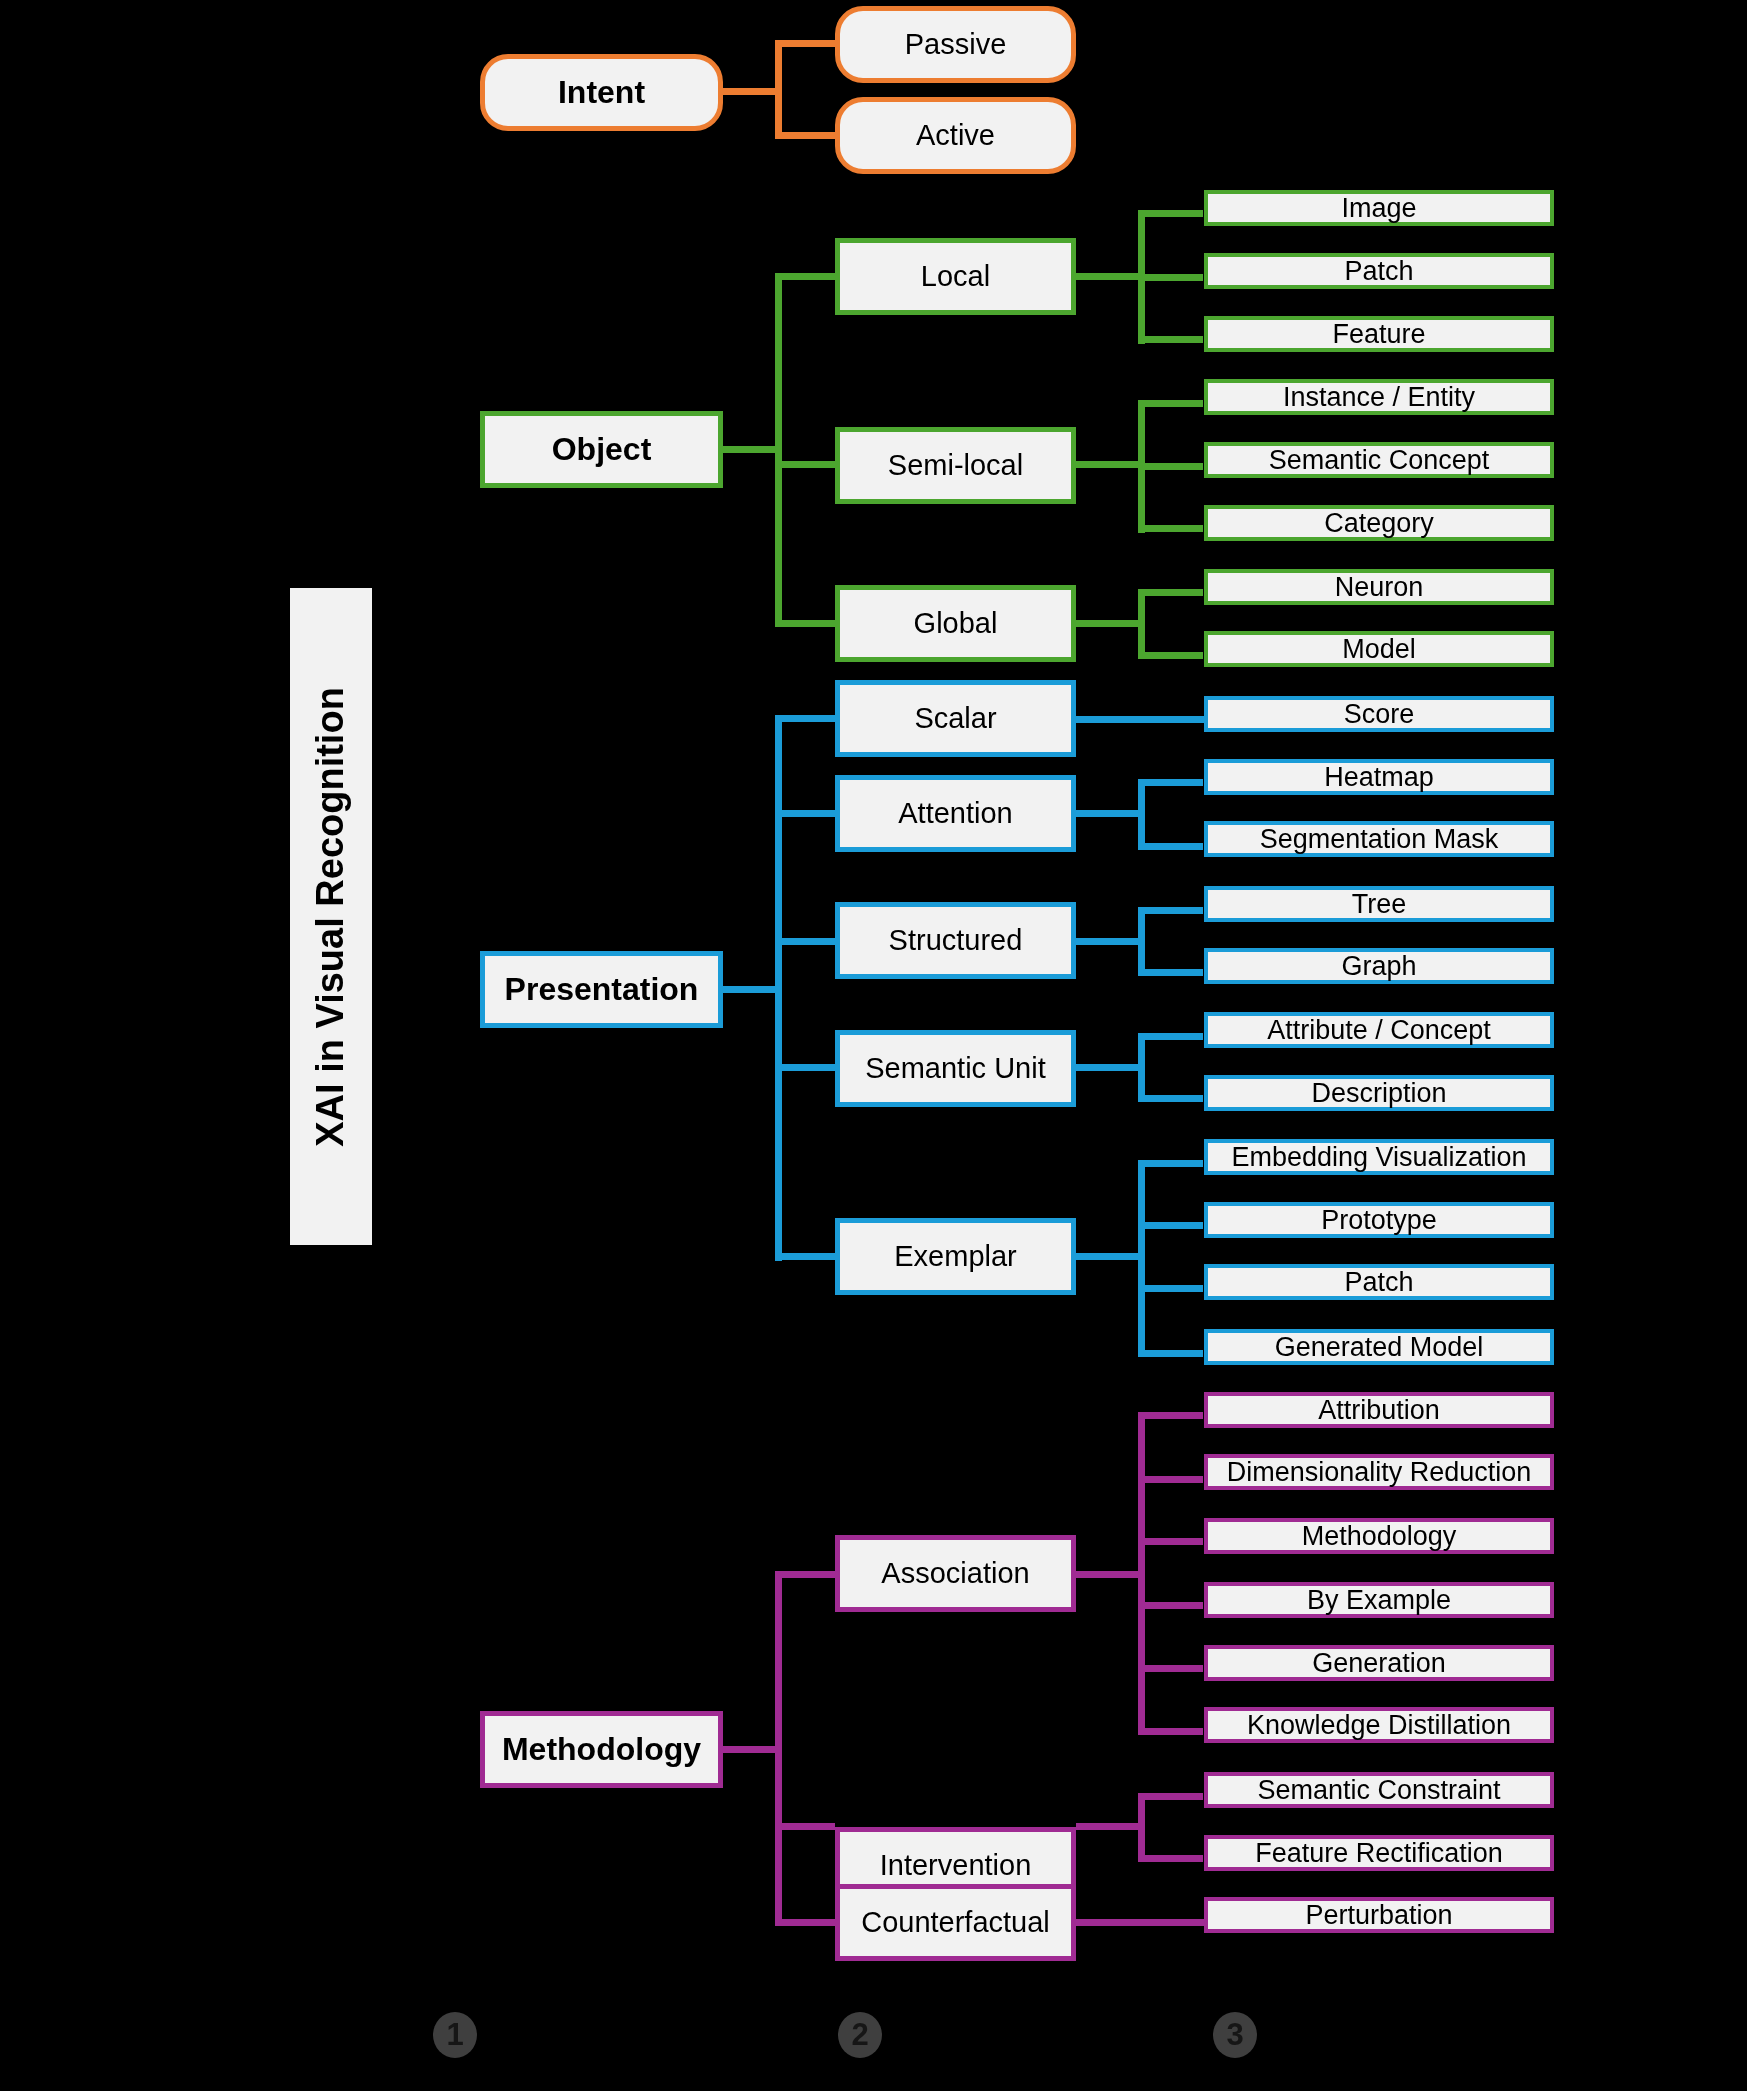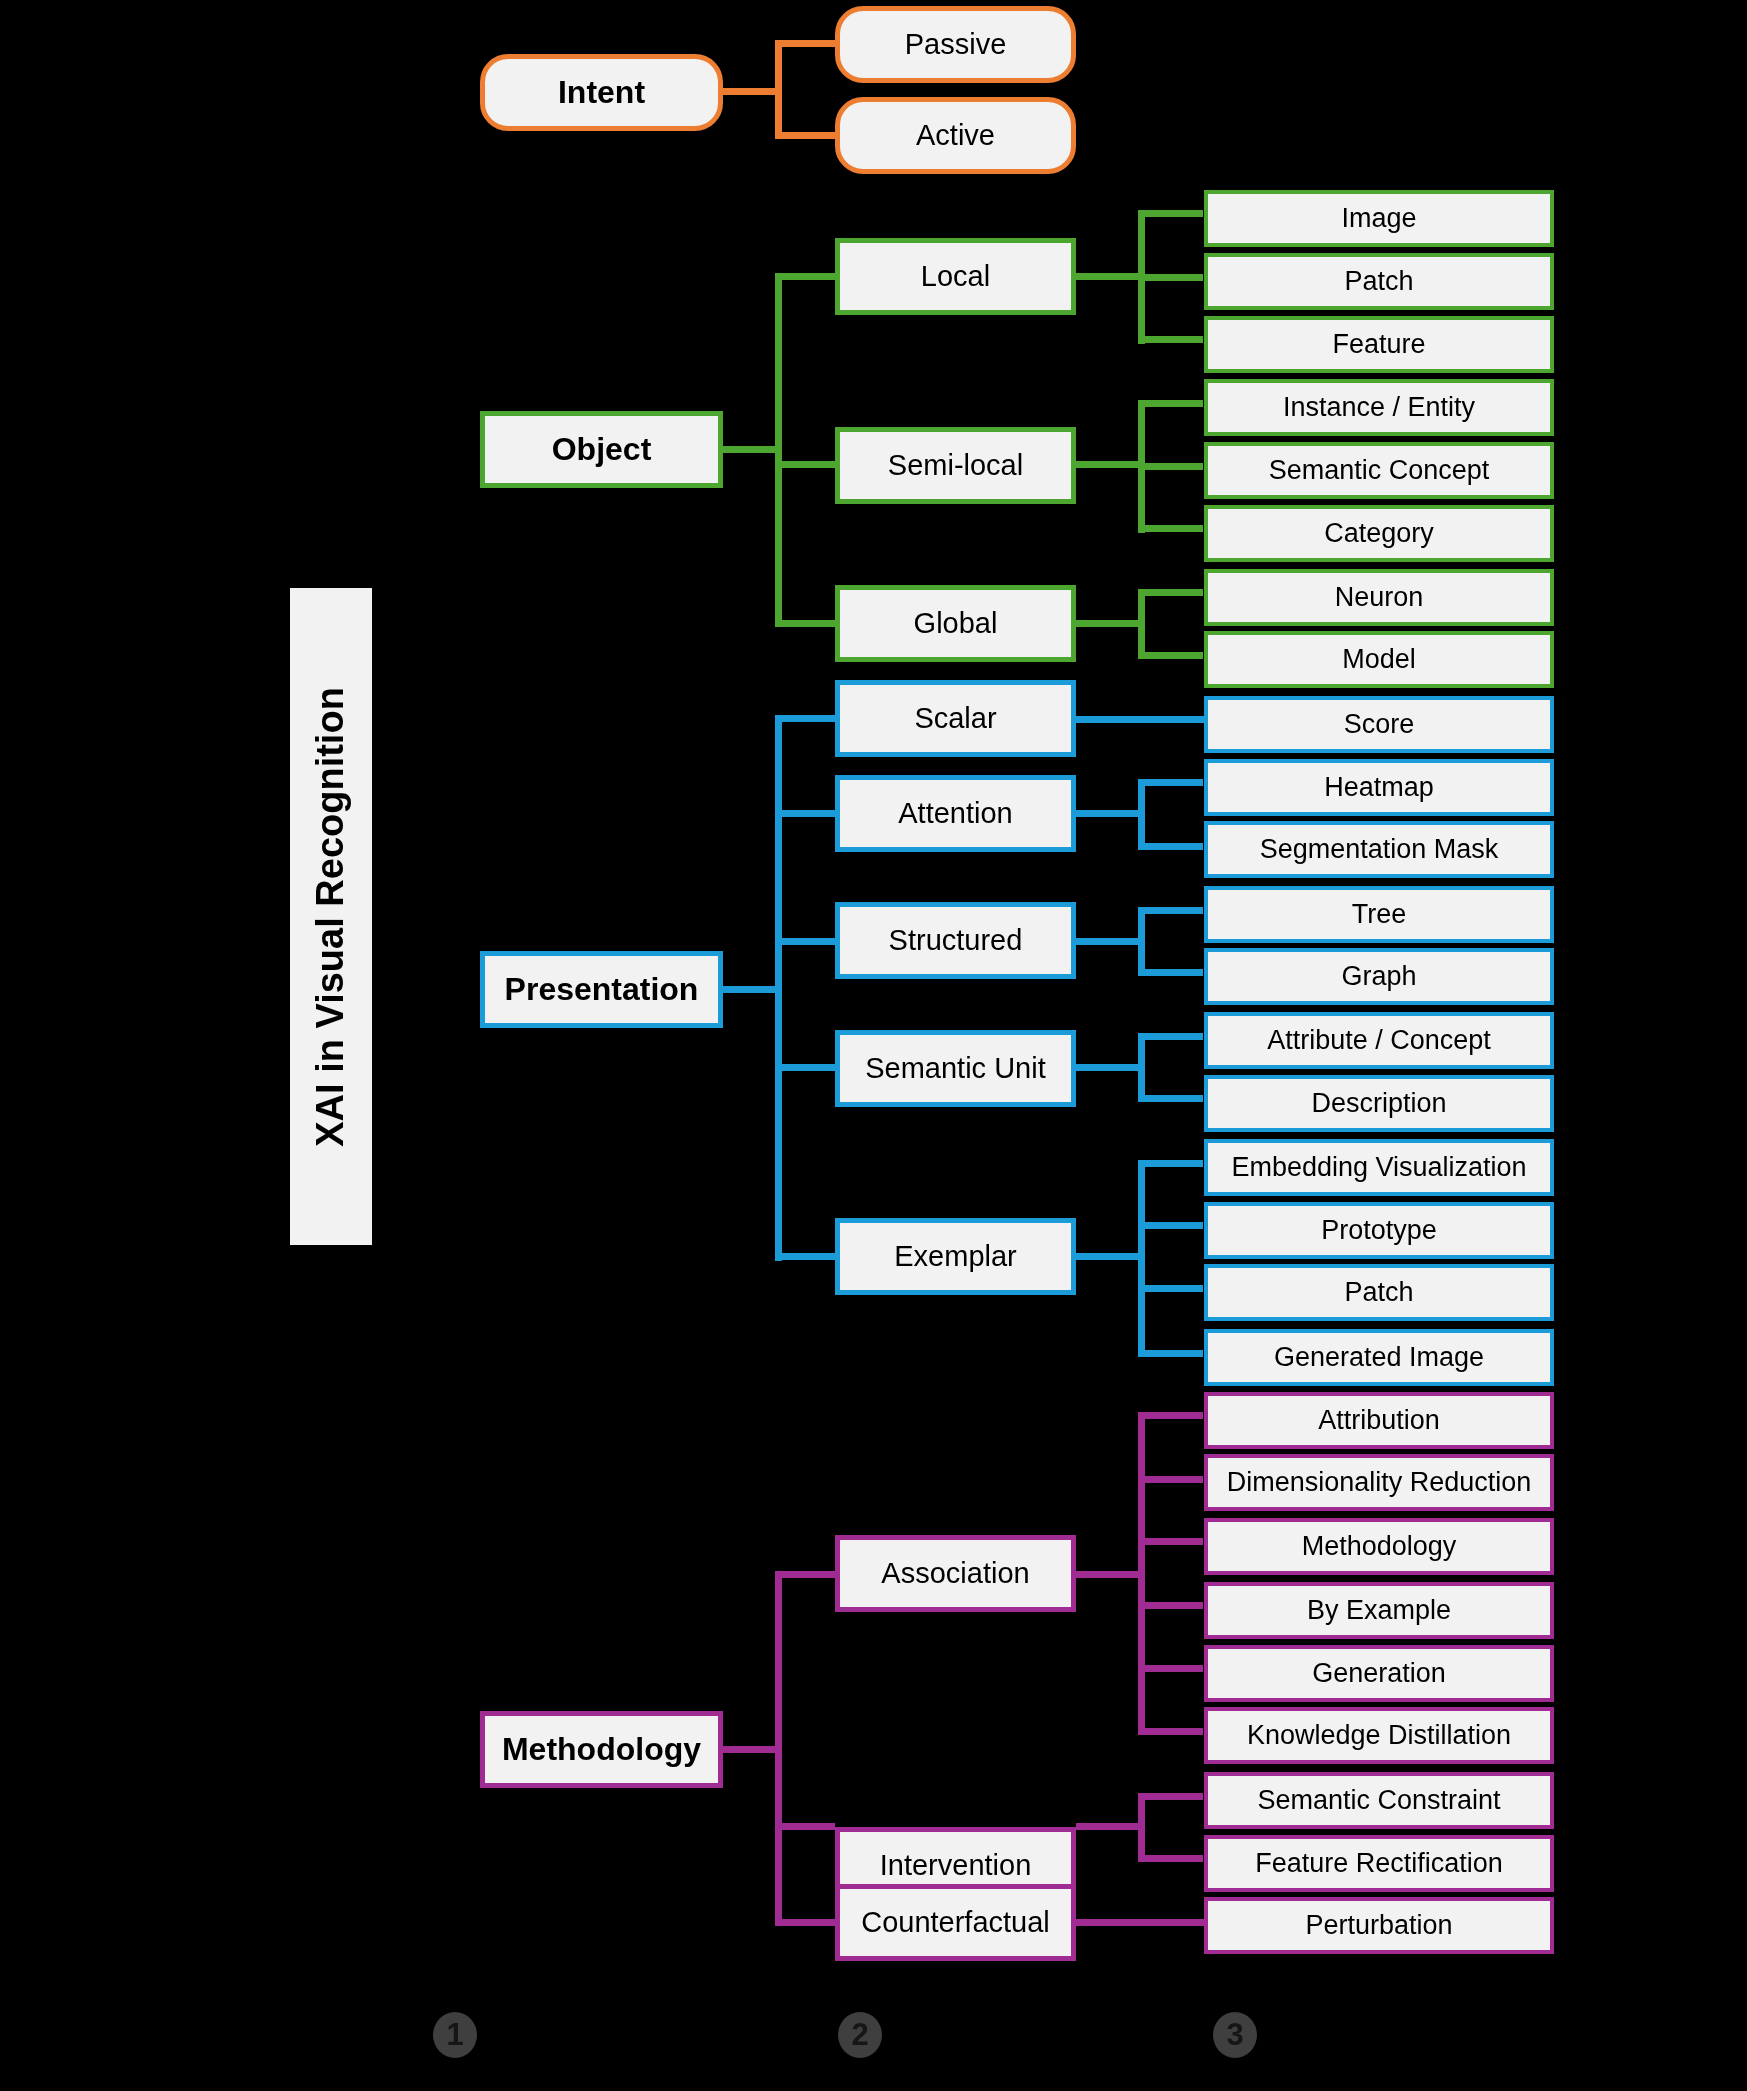--- a/index.html
+++ b/index.html
@@ -3,21 +3,21 @@
 <meta charset="utf-8">
 <style>
   html,body{margin:0;padding:0;background:#000;}
   .stage{position:relative;width:1748px;height:2091px;background:var(--background,#000);
          font-family:"Liberation Sans",sans-serif;overflow:hidden;}
   .box{position:absolute;box-sizing:border-box;background:var(--box_fill,#F2F2F2);
        display:flex;align-items:center;justify-content:center;text-align:center;
        color:var(--text,#000);border-style:solid;line-height:1.05;}
   .l1{left:480px;width:243px;height:77px;border-width:5.8px;font-weight:700;font-size:32px;}
   .l2{left:835px;width:241px;height:77px;border-width:5.8px;font-size:29px;}
-  .l3{left:1204px;width:350px;height:57px;border-width:4.8px;font-size:27px;}
+  .l3{left:1204px;width:350px;height:36px;border-width:4.8px;font-size:27px;}
   .or{border-color:var(--orange,#ED7D31);border-radius:28px;}
   .gr{border-color:var(--green,#4CA62F);}
   .bl{border-color:var(--blue,#1B9CD8);}
   .mg{border-color:var(--magenta,#A02B93);}
   .root{left:290px;top:588px;width:82px;height:657px;border:none;}
   .rootlabel{transform:rotate(-90deg);white-space:nowrap;font-weight:700;font-size:38px;color:var(--text,#000);}
   .ln{position:absolute;display:block;}
   .hl{height:6.7px;}
   .vl{width:6.7px;}
   .lor{background:var(--orange,#ED7D31);}
@@ -67,21 +67,21 @@
   <div class="box l3 bl" style="top:696px">Score</div>
   <div class="box l3 bl" style="top:759px">Heatmap</div>
   <div class="box l3 bl" style="top:821px">Segmentation Mask</div>
   <div class="box l3 bl" style="top:886px">Tree</div>
   <div class="box l3 bl" style="top:948px">Graph</div>
   <div class="box l3 bl" style="top:1012px">Attribute / Concept</div>
   <div class="box l3 bl" style="top:1075px">Description</div>
   <div class="box l3 bl" style="top:1139px">Embedding Visualization</div>
   <div class="box l3 bl" style="top:1202px">Prototype</div>
   <div class="box l3 bl" style="top:1264px">Patch</div>
-  <div class="box l3 bl" style="top:1329px">Generated Image</div>
+  <div class="box l3 bl" style="top:1329px">Generated Model</div>
   <div class="box l3 mg" style="top:1454px">Dimensionality Reduction</div>
   <div class="box l3 mg" style="top:1392px">Attribution</div>
   <div class="box l3 mg" style="top:1518px">Methodology</div>
   <div class="box l3 mg" style="top:1582px">By Example</div>
   <div class="box l3 mg" style="top:1645px">Generation</div>
   <div class="box l3 mg" style="top:1707px">Knowledge Distillation</div>
   <div class="box l3 mg" style="top:1772px">Semantic Constraint</div>
   <div class="box l3 mg" style="top:1835px">Feature Rectification</div>
   <div class="box l3 mg" style="top:1897px">Perturbation</div>
 

